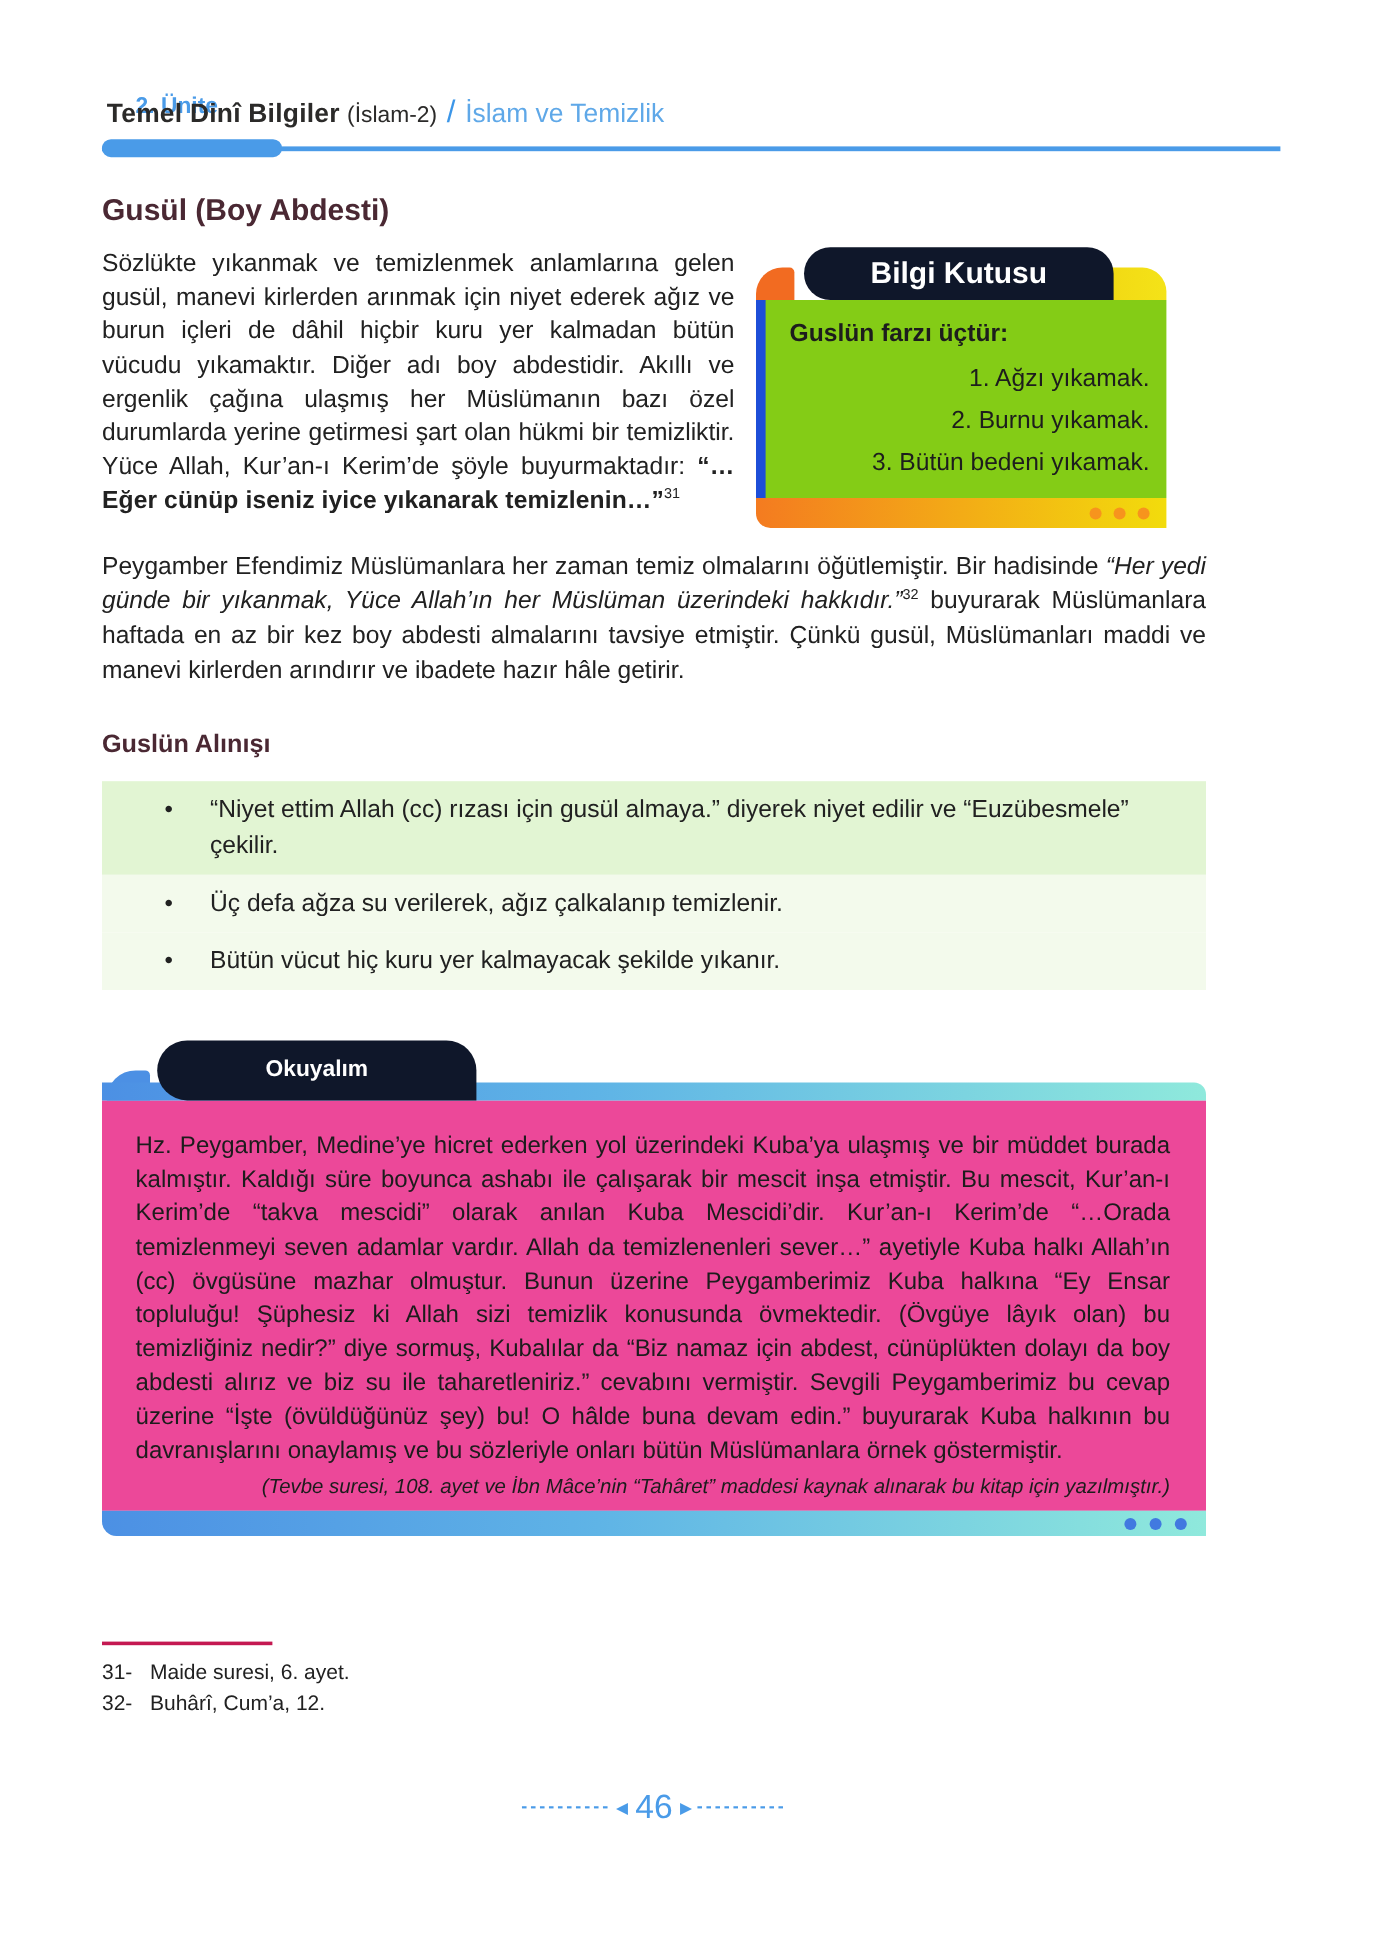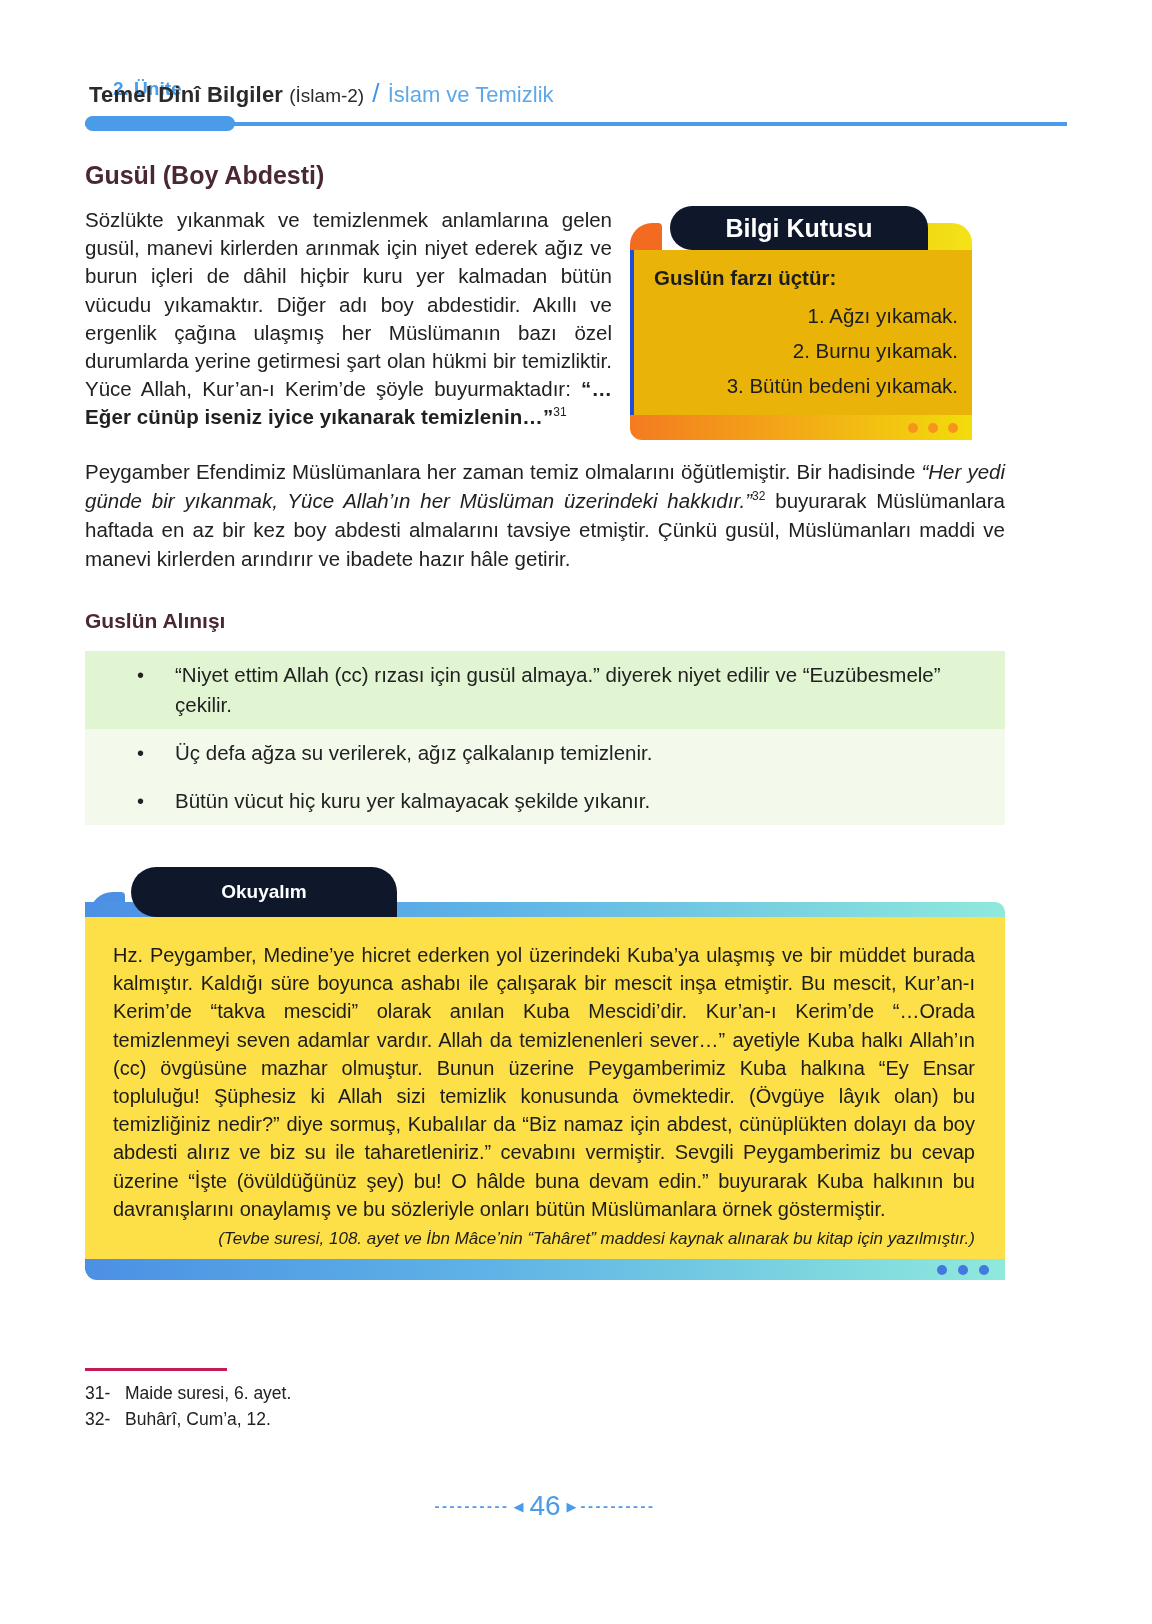--- a/index.html
+++ b/index.html
@@ -33,21 +33,21 @@
 
   .bilgi{ width:342px; margin-left:18px; flex:0 0 auto; align-self:flex-start; }
   .bilgi-head{ position:relative; height:44px; }
   .bilgi-corner{ position:absolute; left:0; bottom:0; width:32px; height:27px;
     background:#F26B21; border-radius:22px 4px 0 0; }
   .bilgi-wedge{ position:absolute; right:0; bottom:0; width:120px; height:27px;
     background:linear-gradient(90deg,#EFCB0E,#F4E318); border-radius:0 20px 0 0; }
   .bilgi-tab{ position:absolute; left:40px; bottom:0; width:258px; height:44px;
     background:#0f172a; border-radius:26px 26px 0 26px; color:#fff; font-weight:bold;
     font-size:25px; display:flex; align-items:center; justify-content:center; z-index:2; }
-  .bilgi-body{ background:#eab308; border-left:4px solid #1d4ed8; padding:16px 14px 12px 20px; }
+  .bilgi-body{ background:#84cc16; border-left:8px solid #1d4ed8; padding:16px 14px 12px 20px; }
   .bilgi-heading{ font-weight:bold; font-size:20.5px; margin-bottom:8px; color:#1d1d1d; }
   .bilgi-body p.item{ font-size:20.5px; line-height:35px; color:#1d1d1d;text-align:right; }
   .bilgi-foot{ height:25px; background:linear-gradient(90deg,#F47B20,#F2DC0C);
     border-radius:0 0 0 12px; display:flex; align-items:center; justify-content:flex-end;
     gap:10px; padding-right:14px; }
   .bilgi-foot .dot{ width:10px; height:10px; border-radius:50%; background:#F7941D; display:inline-block; }
 
   
   .hadis{ margin-top:17px; font-size:20.5px; line-height:29px; text-align:justify; }
   .hadis .it{ font-style:italic; }
@@ -65,21 +65,21 @@
   .okuyalim{ margin-top:42px; }
   .oku-head{ position:relative; height:50px; }
   .oku-corner{ position:absolute; left:4px; bottom:0; width:36px; height:25px;
     background:#4C90E4; border-radius:24px 4px 0 0; }
   .oku-bar{ position:absolute; left:0; right:0; bottom:0; height:15px;
     background:linear-gradient(90deg,#4C90E4 0%,#5FB4E6 45%,#8FE9DC 100%);
     border-radius:0 10px 0 0; }
   .oku-tab{ position:absolute; left:46px; bottom:0; width:266px; height:50px;
     background:#0f172a; border-radius:28px 28px 0 28px; color:#fff; font-weight:bold;
     font-size:19px; display:flex; align-items:center; justify-content:center; z-index:2; }
-  .oku-body{ background:#fde047; padding:24px 30px 10px 28px; }
+  .oku-body{ background:#ec4899; padding:24px 30px 10px 28px; }
   .oku-text{ font-size:20px; line-height:28.2px; text-align:justify; color:#1c1c1c; }
   .citation{ margin-top:6px; text-align:right; font-style:italic; font-size:17px; color:#1c1c1c; }
   .oku-foot{ height:21px; background:linear-gradient(90deg,#4C90E4 0%,#5FB4E6 45%,#8FE9DC 100%);
     border-radius:0 0 0 12px; display:flex; align-items:center; justify-content:flex-end;
     gap:11px; padding-right:16px; }
   .oku-foot .dot{ width:10px; height:10px; border-radius:50%; background:#4179E0; display:inline-block; }
 
   
   .footnotes{ margin-top:88px; }
   .fn-rule{ width:142px; height:3px; background:#C41952; margin-bottom:9px; }

